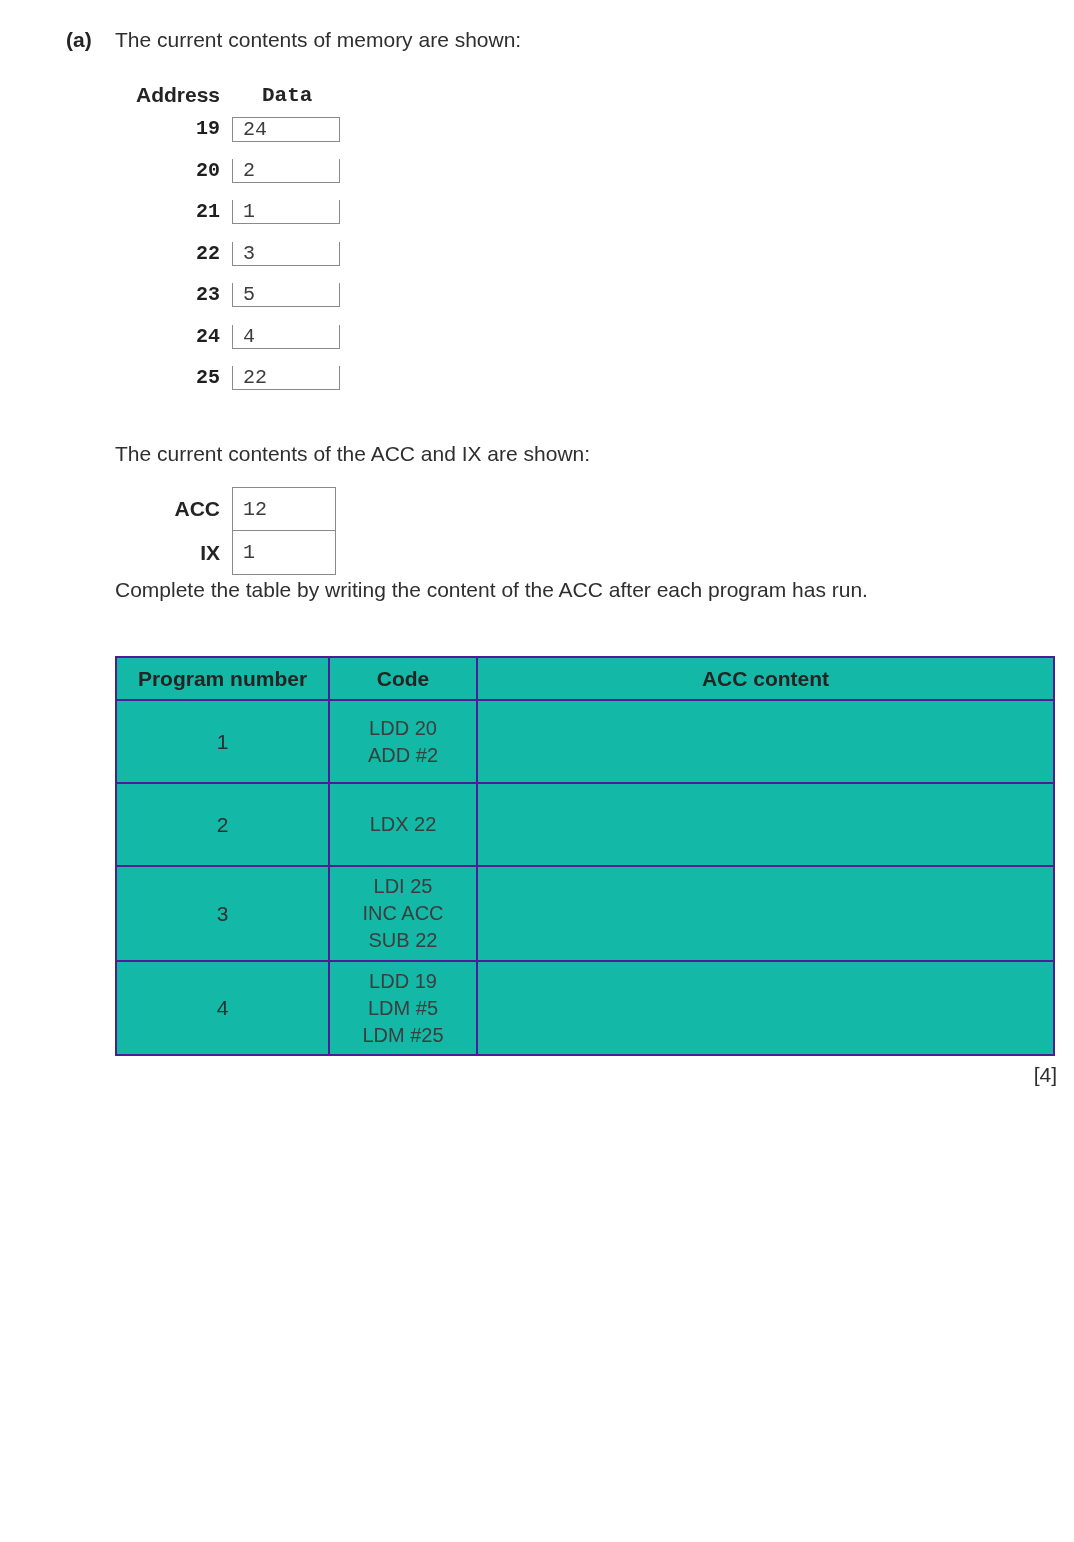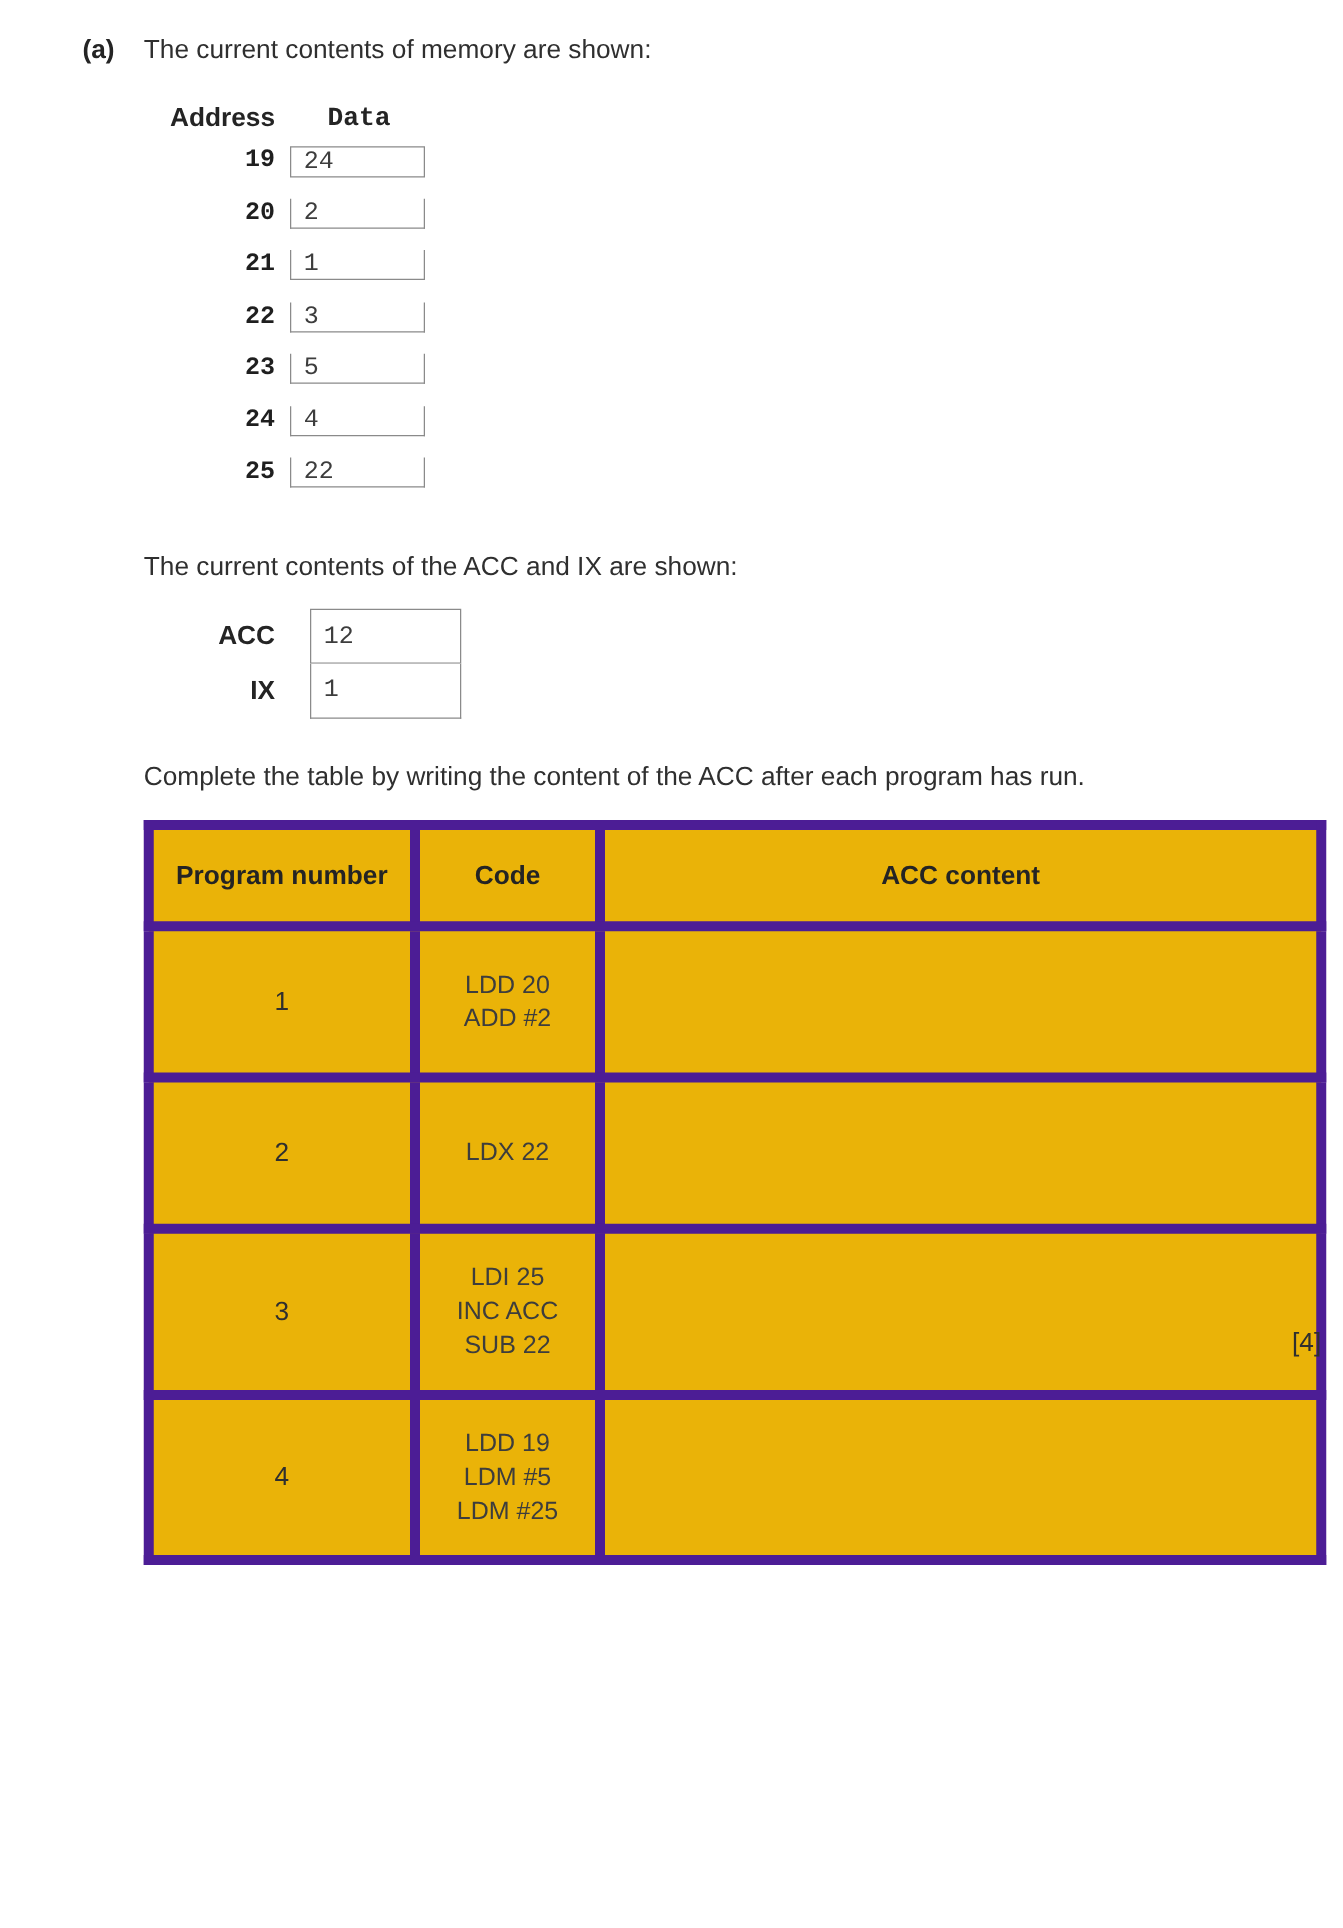--- a/index.html
+++ b/index.html
@@ -41,37 +41,37 @@
 
   
   #acc-ix-text { left: 115px; top: 442px; }
   #registers { left: 110px; top: 487px; }
   .reg-row { display: flex; align-items: stretch; height: 44px; text-align: right; }
   .reg-label {
     width: 110px; display: flex; align-items: center; justify-content: flex-end;
     font-size: 21px; font-weight: bold; color: #242424;
   }
   .reg-box {
-    width: 121px; margin-left: 28px; box-sizing: border-box;
+    width: 104px; margin-left: 12px; box-sizing: border-box;
     border: 1.5px solid #8a8a8a; background: #ffffff;
     display: flex; align-items: center; padding-left: 10px;
     font-family: "Liberation Mono", monospace; font-size: 20px; color: #3d3d3d;
   }
   .reg-row + .reg-row .reg-box { border-top: none; }
 
   
-  #task-text { left: 115px; top: 610px; }
+  #task-text { left: 115px; top: 578px; }
 
   
   #program-table {
     position: absolute; left: 115px; top: 656px;
     border-collapse: collapse; table-layout: fixed;
   }
   #program-table th, #program-table td {
-    border: 8px solid #4c1d95; padding: 16px; background: #eab308;
+    border: 2px solid #4c1d95; padding: 0; background: #14b8a6;
     vertical-align: middle;
   }
   #program-table th { height: 41px; font-size: 21px; font-weight: bold; color: #242424; text-align: center; }
   .c-num  { width: 213px; }
   .c-code { width: 148px; }
   .c-acc  { width: 577px; }
   td.cell-num  { text-align: center; font-size: 21px; color: #2f2f2f; font-weight: normal; }
   td.cell-code { text-align: center; font-family: Liberation Sans, sans-serif; font-size: 20px; color: #3d3d3d; }
   .code-line { line-height: 27px; }
   tr.r1 td { height: 81px; }

